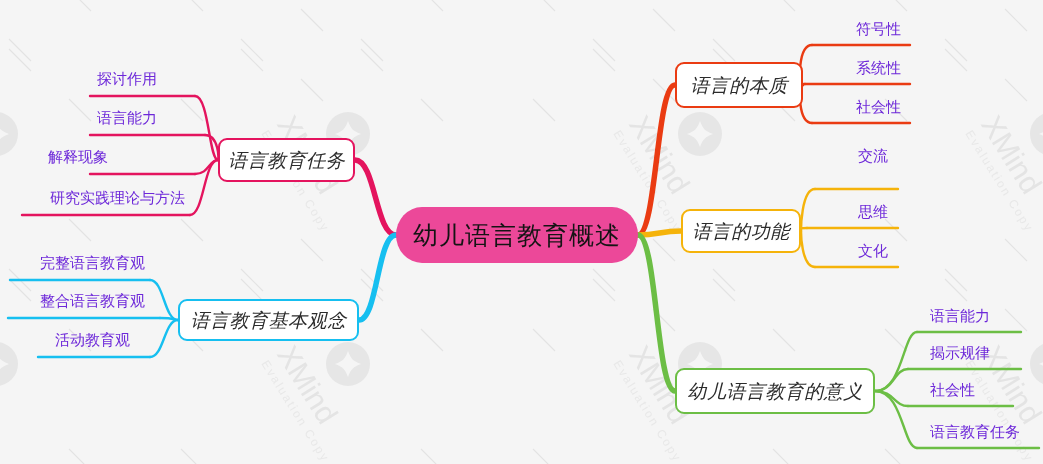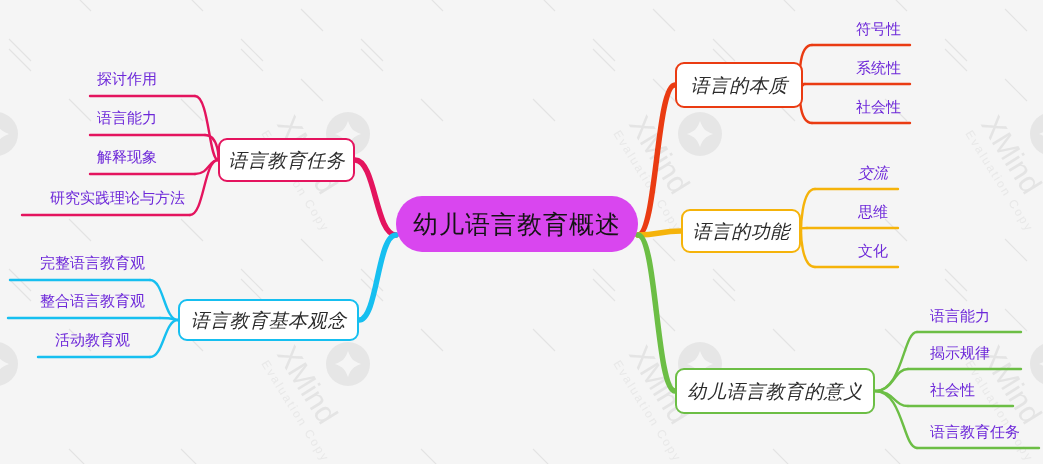--- a/index.html
+++ b/index.html
@@ -326,21 +326,21 @@
       <path d="M22,215 L190,215" stroke="#e4145e" stroke-width="2.4" fill="none" stroke-linecap="round"></path>
       <path d="M396,235 C377.5,235 377.5,320 359,320" stroke="#16bff0" stroke-width="5.5" fill="none" stroke-linecap="round"></path>
       <path d="M178,320 C164,320 164,280 150,280" stroke="#16bff0" stroke-width="2.4" fill="none" stroke-linecap="round"></path>
       <path d="M10,280 L150,280" stroke="#16bff0" stroke-width="2.4" fill="none" stroke-linecap="round"></path>
       <path d="M178,320 C174,320 174,318 160,318" stroke="#16bff0" stroke-width="2.4" fill="none" stroke-linecap="round"></path>
       <path d="M8,318 L160,318" stroke="#16bff0" stroke-width="2.4" fill="none" stroke-linecap="round"></path>
       <path d="M178,320 C164,320 164,357 150,357" stroke="#16bff0" stroke-width="2.4" fill="none" stroke-linecap="round"></path>
       <path d="M38,357 L150,357" stroke="#16bff0" stroke-width="2.4" fill="none" stroke-linecap="round"></path>
     </svg>
 
-  <div class="node central" id="central-node" style="left: 396px; top: 196px; width: 242px; height: 56px; background: #d946ef;">
+  <div class="node central" id="central-node" style="left: 396px; top: 207px; width: 242px; height: 56px; background: #ec4899;">
     <span class="node-label">幼儿语言教育概述</span>
   </div>
 
   <div id="branch-nodes">
       <div class="node branch" style="left: 675px; top: 62px; width: 128px; height: 46px; border-color: rgb(234, 59, 18);">
         <span class="node-label">语言的本质</span>
       </div>
       <div class="node branch" style="left: 681px; top: 209px; width: 120px; height: 44px; border-color: rgb(245, 179, 10);">
         <span class="node-label">语言的功能</span>
       </div>
@@ -351,29 +351,29 @@
         <span class="node-label">语言教育任务</span>
       </div>
       <div class="node branch" style="left: 178px; top: 299px; width: 181px; height: 42px; border-color: rgb(22, 191, 240);">
         <span class="node-label">语言教育基本观念</span>
       </div>
     </div>
   <div id="leaf-nodes">
       <div class="leaf right" style="top: 21px; left: 856px;">符号性</div>
       <div class="leaf right" style="top: 60px; left: 856px;">系统性</div>
       <div class="leaf right" style="top: 99px; left: 856px;">社会性</div>
-      <div class="leaf right" style="top: 165px; left: 858px; font-style: italic;">交流</div>
+      <div class="leaf right" style="top: 148px; left: 858px;">交流</div>
       <div class="leaf right" style="top: 204px; left: 858px;">思维</div>
       <div class="leaf right" style="top: 243px; left: 858px;">文化</div>
       <div class="leaf right" style="top: 308px; left: 930px;">语言能力</div>
       <div class="leaf right" style="top: 345px; left: 930px;">揭示规律</div>
       <div class="leaf right" style="top: 382px; left: 930px;">社会性</div>
       <div class="leaf right" style="top: 424px; left: 930px;">语言教育任务</div>
       <div class="leaf left" style="top: 71px; right: 886px;">探讨作用</div>
       <div class="leaf left" style="top: 110px; right: 886px;">语言能力</div>
-      <div class="leaf left" style="top: 149px; right: 886px;">解释现象</div>
+      <div class="leaf left" style="top: 149px; right: 935px;">解释现象</div>
       <div class="leaf left" style="top: 190px; right: 858px;">研究实践理论与方法</div>
       <div class="leaf left" style="top: 255px; right: 898px;">完整语言教育观</div>
       <div class="leaf left" style="top: 293px; right: 898px;">整合语言教育观</div>
       <div class="leaf left" style="top: 332px; right: 913px;">活动教育观</div>
     </div>
 
 </div>
 
 </body></html>

